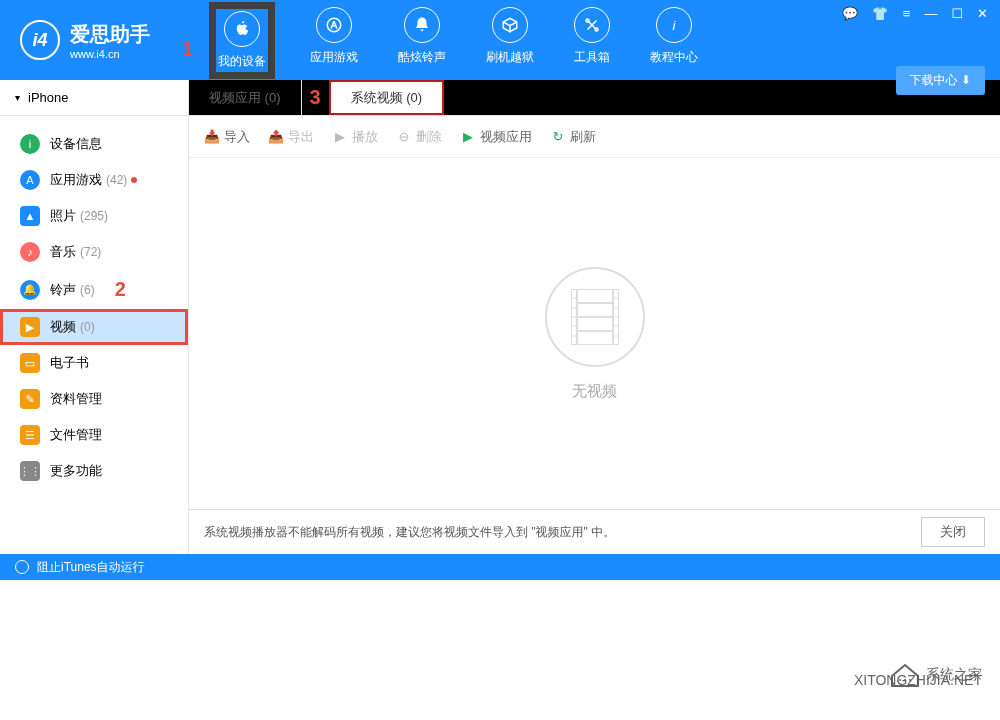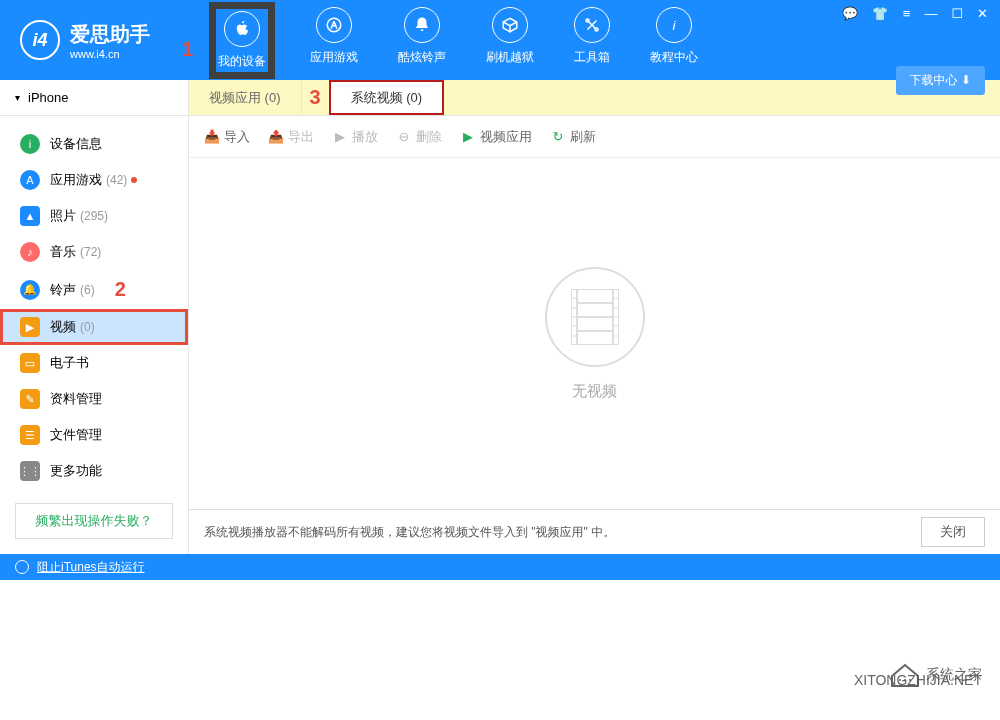--- a/index.html
+++ b/index.html
@@ -33,25 +33,25 @@
 .sidebar-item.selected { background: #cce5ff; }
 .sidebar-item.highlighted { border: 3px solid #e74c3c; padding: 5px 17px; }
 .sb-icon { width: 20px; height: 20px; border-radius: 50%; margin-right: 10px; display: flex; align-items: center; justify-content: center; font-size: 11px; color: #fff; flex-shrink: 0; }
 .sb-icon.sq { border-radius: 4px; }
 .sb-count { color: #999; font-size: 12px; margin-left: 4px; }
 .reddot { width: 6px; height: 6px; background: #e74c3c; border-radius: 50%; margin-left: 4px; }
 
 .sidebar-bottom { padding: 15px; }
 .help-link { color: #27ae60; font-size: 13px; text-align: center; display: block; padding: 8px; border: 1px solid #ddd; }
 
-.footer-bar { height: 26px; background: #1a8cff; color: #fff; display: flex; align-items: center; padding: 0 15px; font-size: 12px; text-decoration: underline; }
+.footer-bar { height: 26px; background: #1a8cff; color: #fff; display: flex; align-items: center; padding: 0 15px; font-size: 12px; }
 .footer-bar .circle { width: 14px; height: 14px; border: 1.5px solid #fff; border-radius: 50%; margin-right: 8px; }
 
 .main { flex: 1; display: flex; flex-direction: column; }
-.tabs { height: 36px; border-bottom: 1px solid #e5e5e5; display: flex; align-items: center; background: #fef9c3; }
+.tabs { height: 36px; border-bottom: 1px solid #e5e5e5; display: flex; align-items: center; background: #000000; }
 .tab { padding: 0 20px; height: 100%; display: flex; align-items: center; font-size: 13px; color: #666; cursor: pointer; border-right: 1px solid #e5e5e5; }
 .tab.active { background: #fff; color: #333; }
 .tab.highlighted { border: 2px solid #b91c1c; }
 
 .toolbar { height: 42px; display: flex; align-items: center; padding: 0 15px; gap: 18px; border-bottom: 1px solid #eee; font-size: 13px; }
 .tb-item { display: flex; align-items: center; gap: 4px; color: #666; cursor: pointer; }
 .tb-item.disabled { color: #bbb; }
 .tb-icon { width: 16px; height: 16px; display: inline-flex; align-items: center; justify-content: center; }
 
 .content { flex: 1; display: flex; flex-direction: column; align-items: center; justify-content: center; }
@@ -185,23 +185,20 @@
         </div>
         <div class="sidebar-item">
           <span class="sb-icon sq" style="background:#f39c12">☰</span>
           <span>文件管理</span>
         </div>
         <div class="sidebar-item">
           <span class="sb-icon sq" style="background:#888">⋮⋮</span>
           <span>更多功能</span>
         </div>
       </div>
-    <div class="sidebar-bottom">
-      <a class="help-link">频繁出现操作失败？</a>
-    </div>
   </div>
 
   <div class="main">
     <div class="tabs">
         <div class="tab">视频应用 (0)</div>
         <span class="annotation" style="position: static; margin: 0px 8px;">3</span>
         <div class="tab active highlighted">系统视频 (0)</div>
       </div>
     <div class="toolbar">
         <div class="tb-item">

